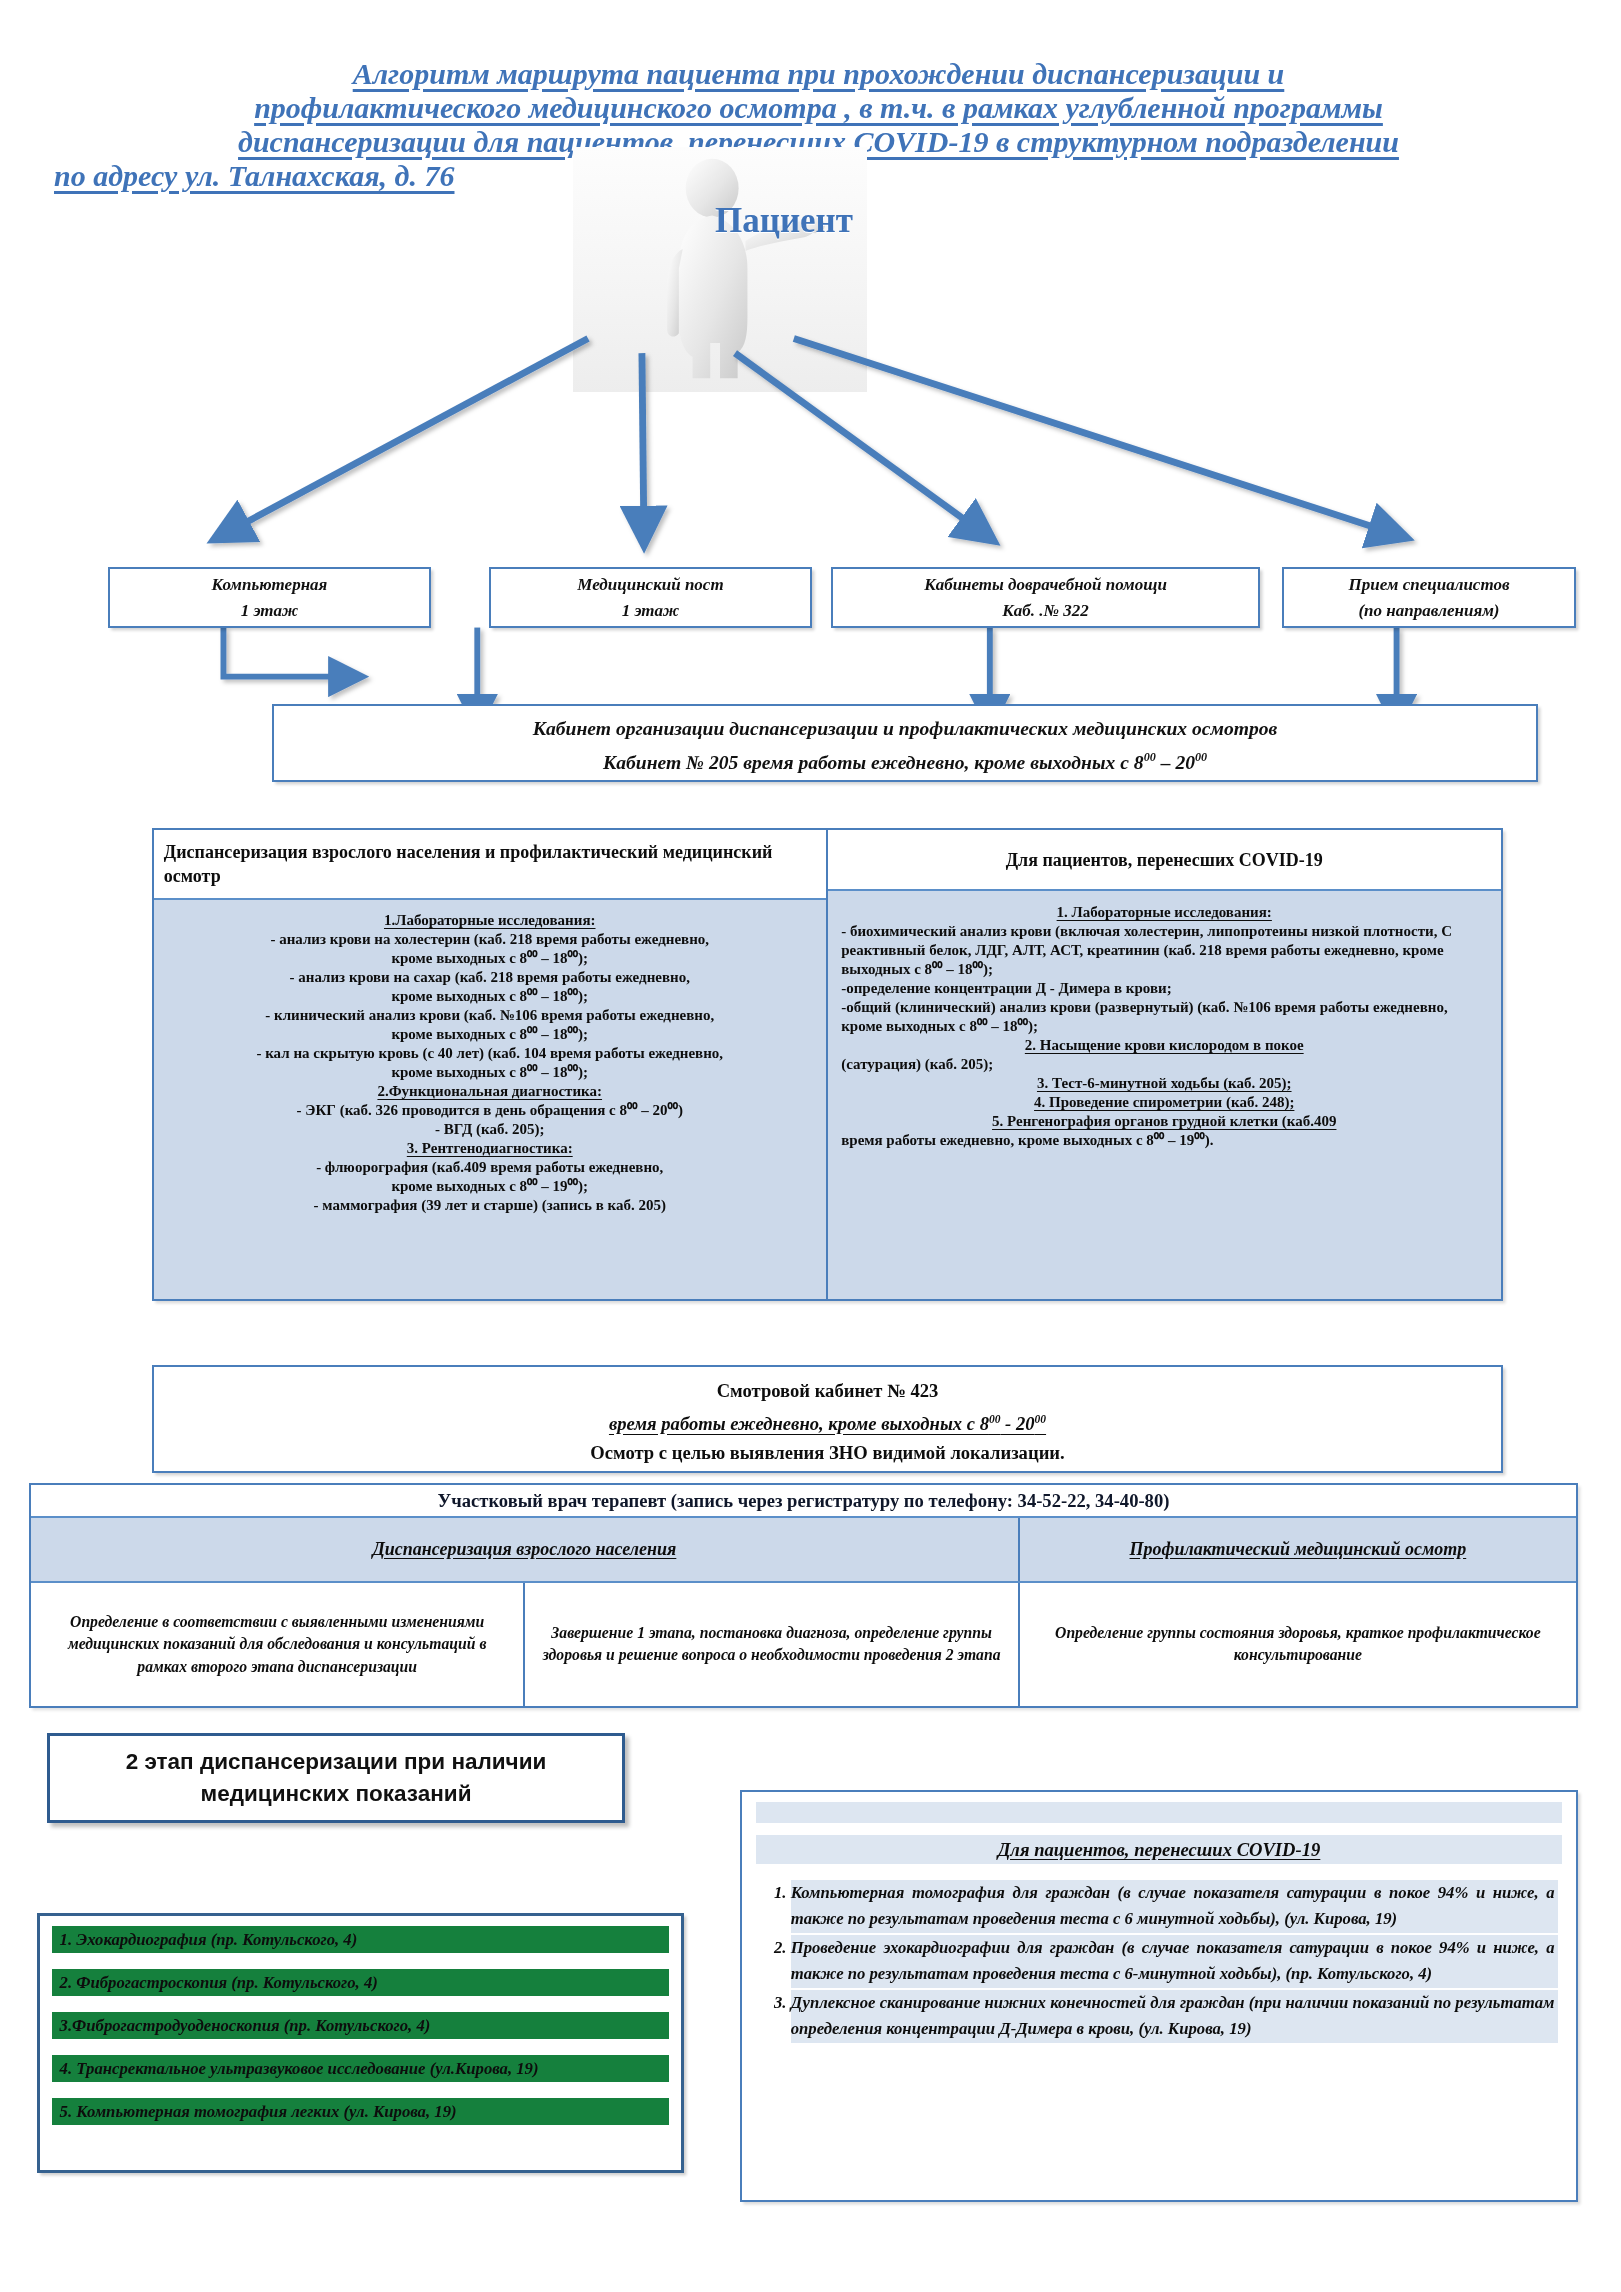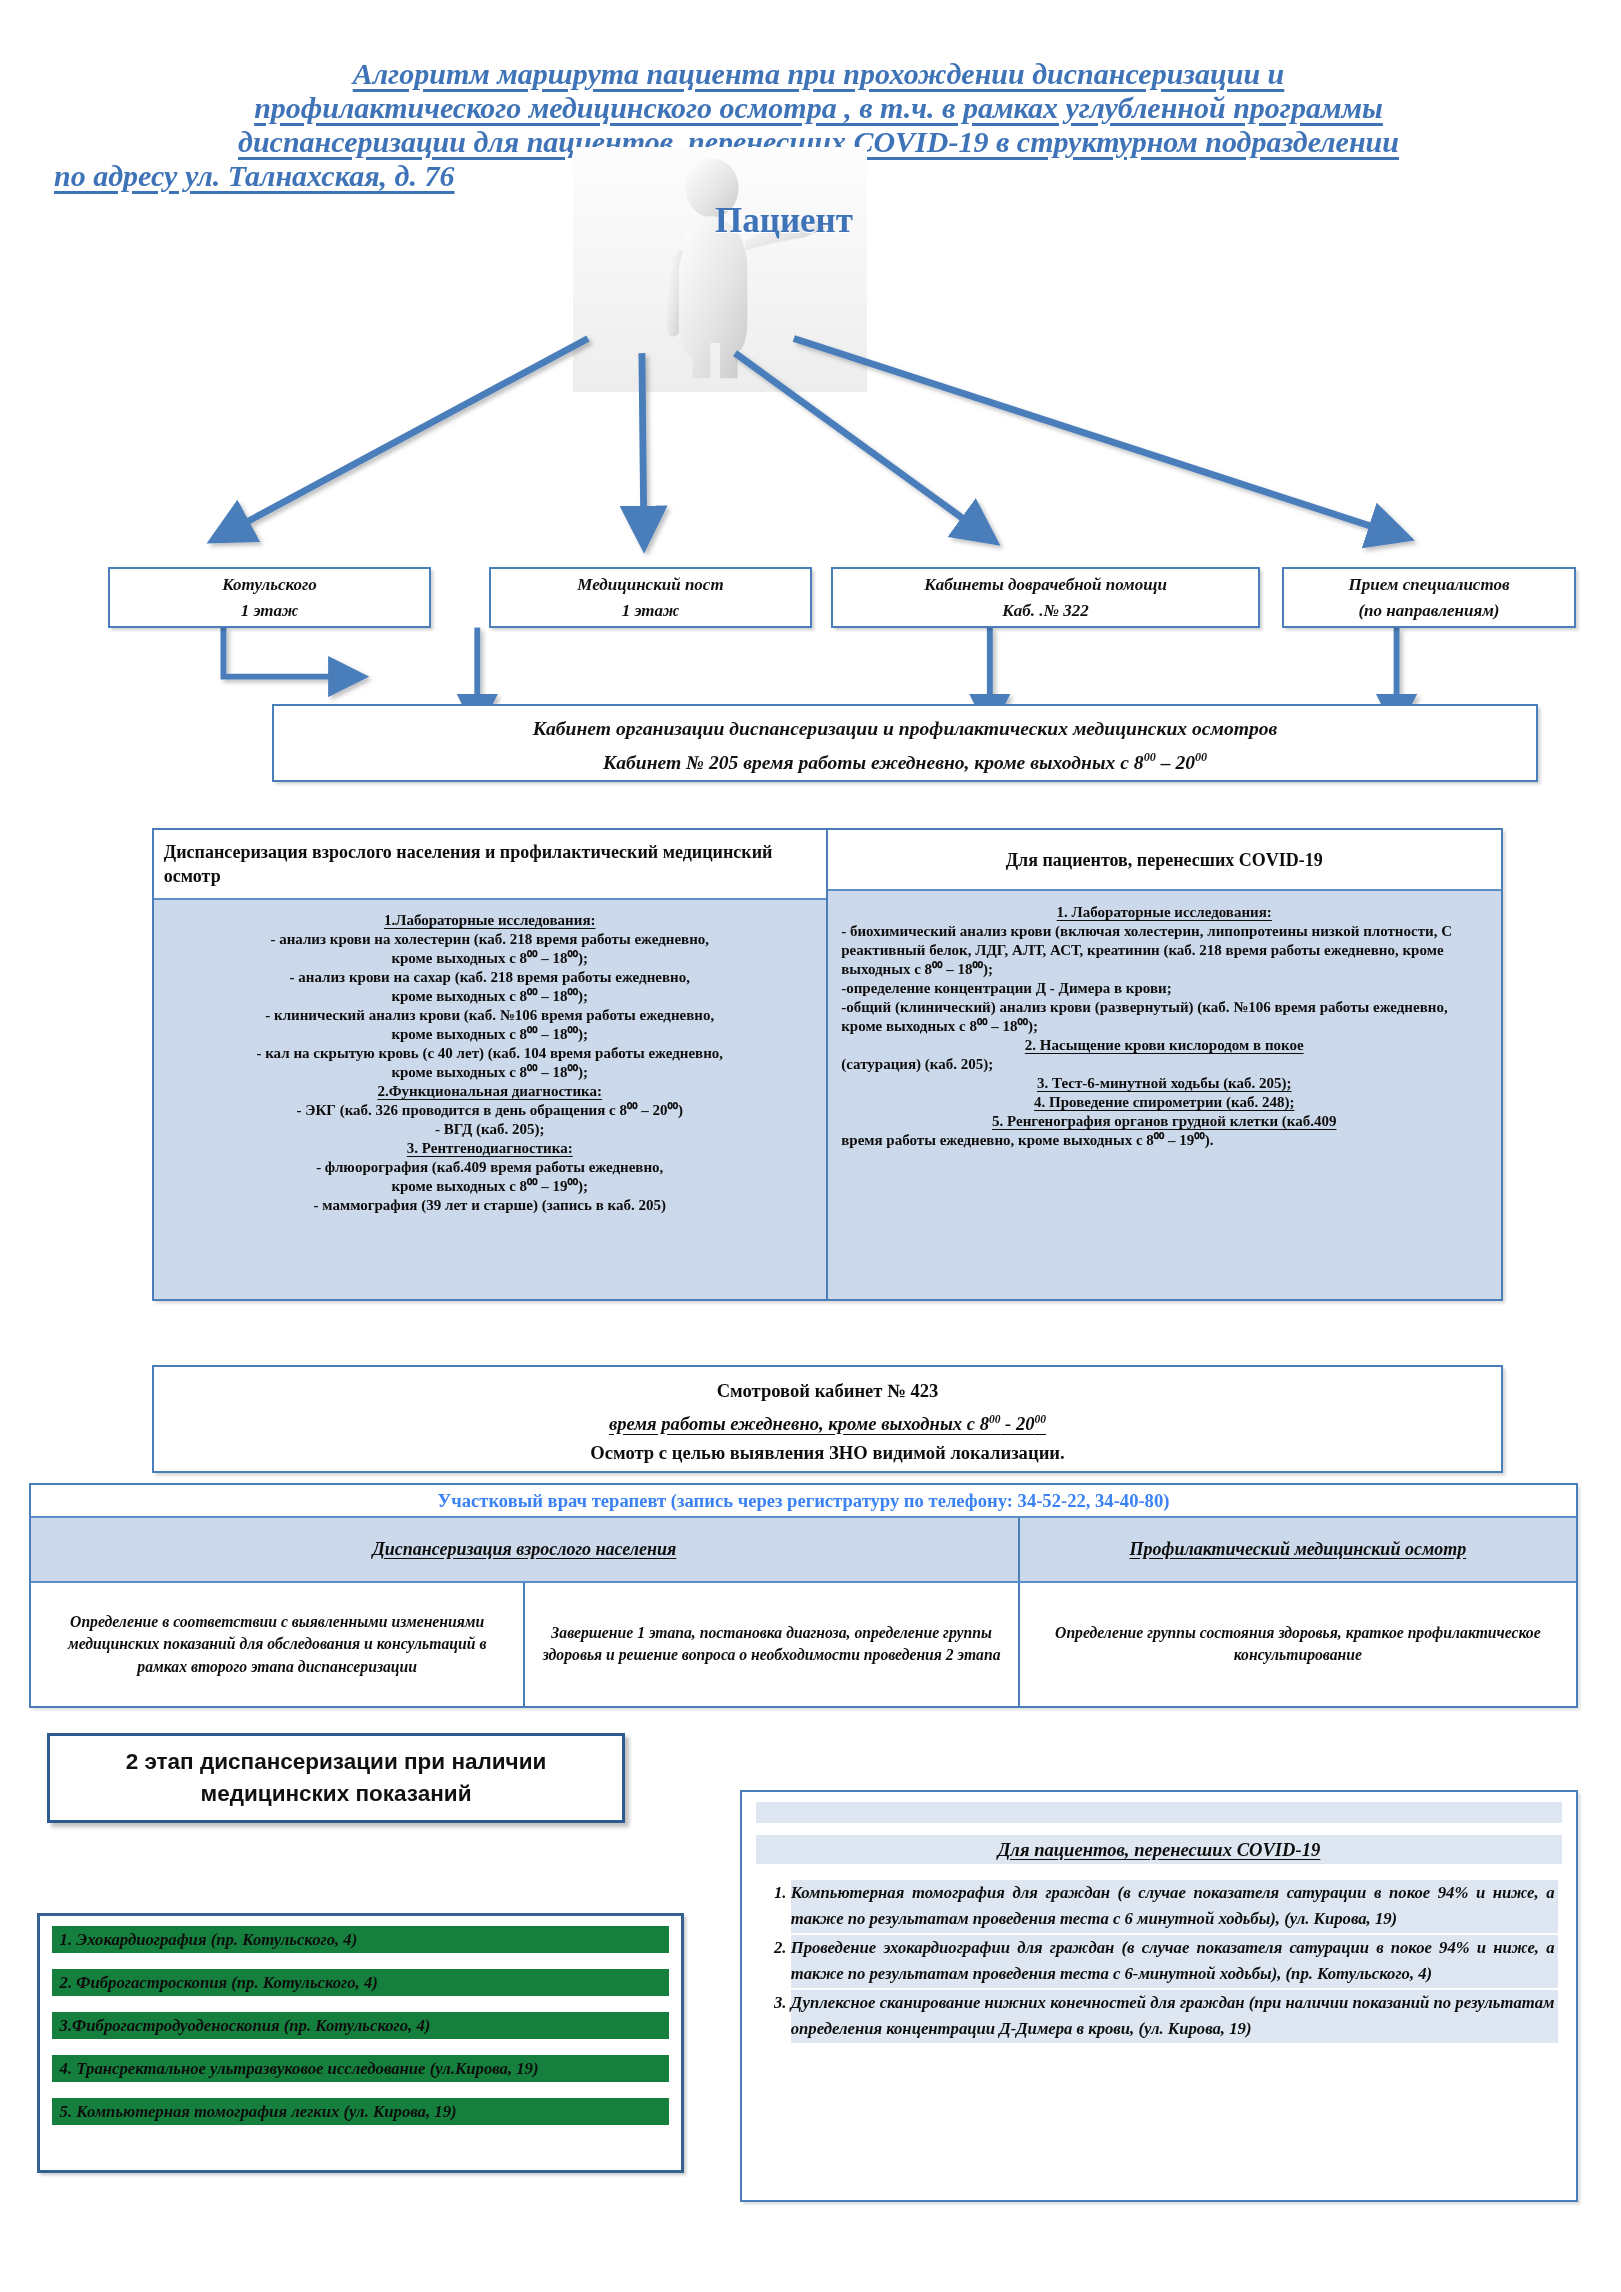--- a/index.html
+++ b/index.html
@@ -116,21 +116,21 @@
   
   .terap{
     position:absolute;left:29px;top:1483px;width:1549px;height:225px;
     box-sizing:border-box;border:2px solid #4a7ebb;background:#fff;
     box-shadow:2.9px 2.9px 2.9px rgba(0,0,0,0.12);
     display:flex;flex-direction:column;
   }
   .terap-head{
     box-sizing:border-box;
     text-align:center;font-weight:bold;font-size:18.6px;
-    padding:4.9px 0 3.9px;border-bottom:2.9px solid #5b8fc9;color:#3b82f6;
+    padding:4.9px 0 3.9px;border-bottom:2.9px solid #5b8fc9;color:#0f172a;
   }
   .terap-sub{
     display:flex;border-bottom:2.9px solid #5b8fc9;background:#ccd9ea;
     min-height:63px;
   }
   .terap-sub .c{
     box-sizing:border-box;
     display:flex;align-items:center;justify-content:center;text-align:center;
     font-style:italic;font-weight:bold;font-size:18px;line-height:25.5px;
     text-decoration:underline;text-underline-offset:2.9px;color:#0d0d0d;
@@ -274,21 +274,21 @@
     <g stroke="#4a7ebb" stroke-width="8" fill="none" marker-end="url(#ah)" filter="url(#sh)">
       <line x1="640" y1="1827" x2="748" y2="1827"></line>
     </g>
 
     <g stroke="#4a7ebb" stroke-width="8" fill="none" marker-end="url(#ah)" filter="url(#sh)">
       <line x1="360" y1="1875" x2="360" y2="1948"></line>
     </g>
   </svg>
 
   <div class="box row1-box centered" style="left:108px;top:567px;width:323px;">
-    <div>Котульского</div>
+    <div>Компьютерная</div>
     <div>1 этаж</div>
   </div>
 
   <div class="box row1-box centered" style="left:489px;top:567px;width:323px;">
     <div>Медицинский пост</div>
     <div>1 этаж</div>
   </div>
 
   <div class="box row1-box centered" style="left:831px;top:567px;width:429px;">
     <div>Кабинеты доврачебной помощи</div>

